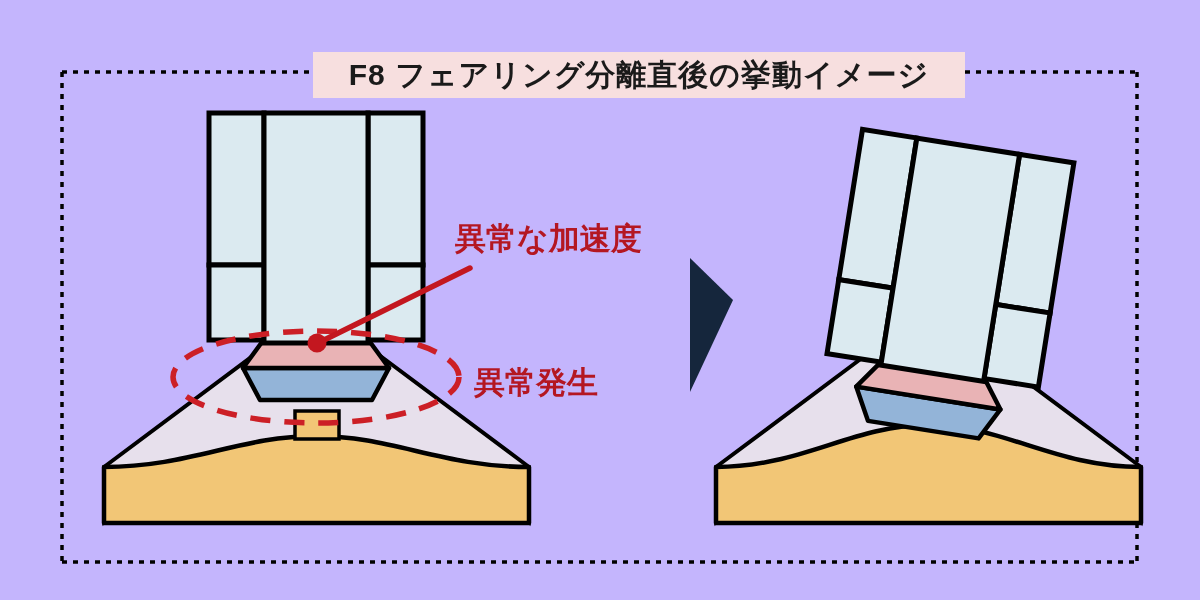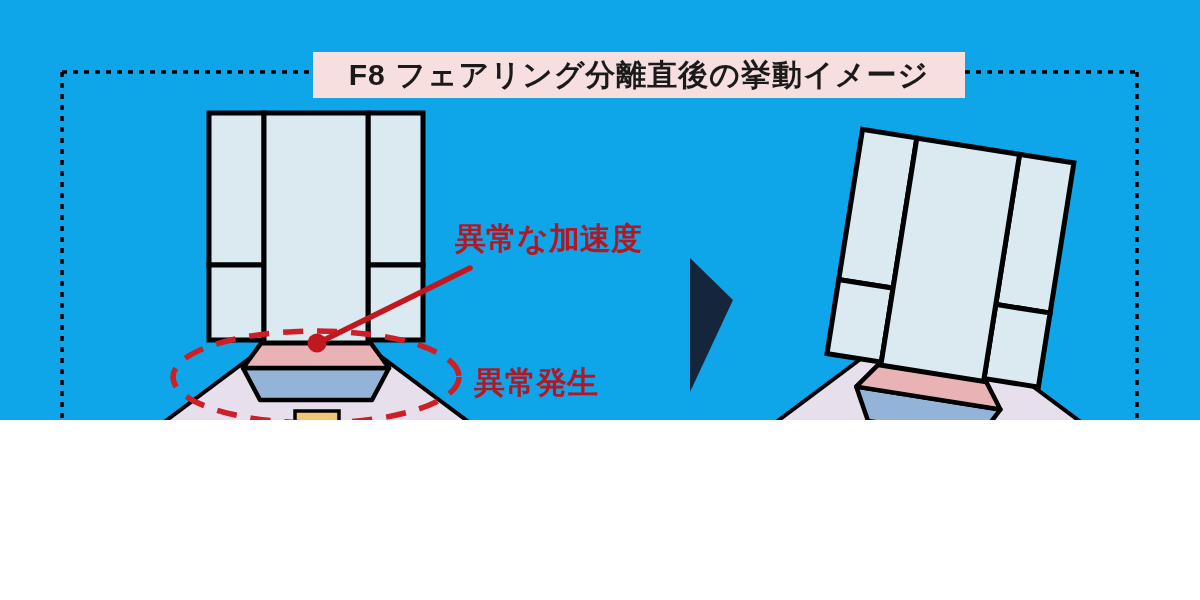--- a/index.html
+++ b/index.html
@@ -6,22 +6,22 @@
     margin: 0;
     padding: 0;
     background: #ffffff;
   }
   body {
     font-family: "Liberation Sans", "DejaVu Sans", sans-serif;
   }
   #stage {
     position: relative;
     width: 1200px;
-    height: 420px;
-    background: #0ea5e9;
+    height: 600px;
+    background: #c4b5fd;
     overflow: hidden;
     text-decoration: underline;
   }
   #diagram-svg {
     position: absolute;
     left: 0;
     top: 0;
     width: 1200px;
     height: 600px;
     display: block;

